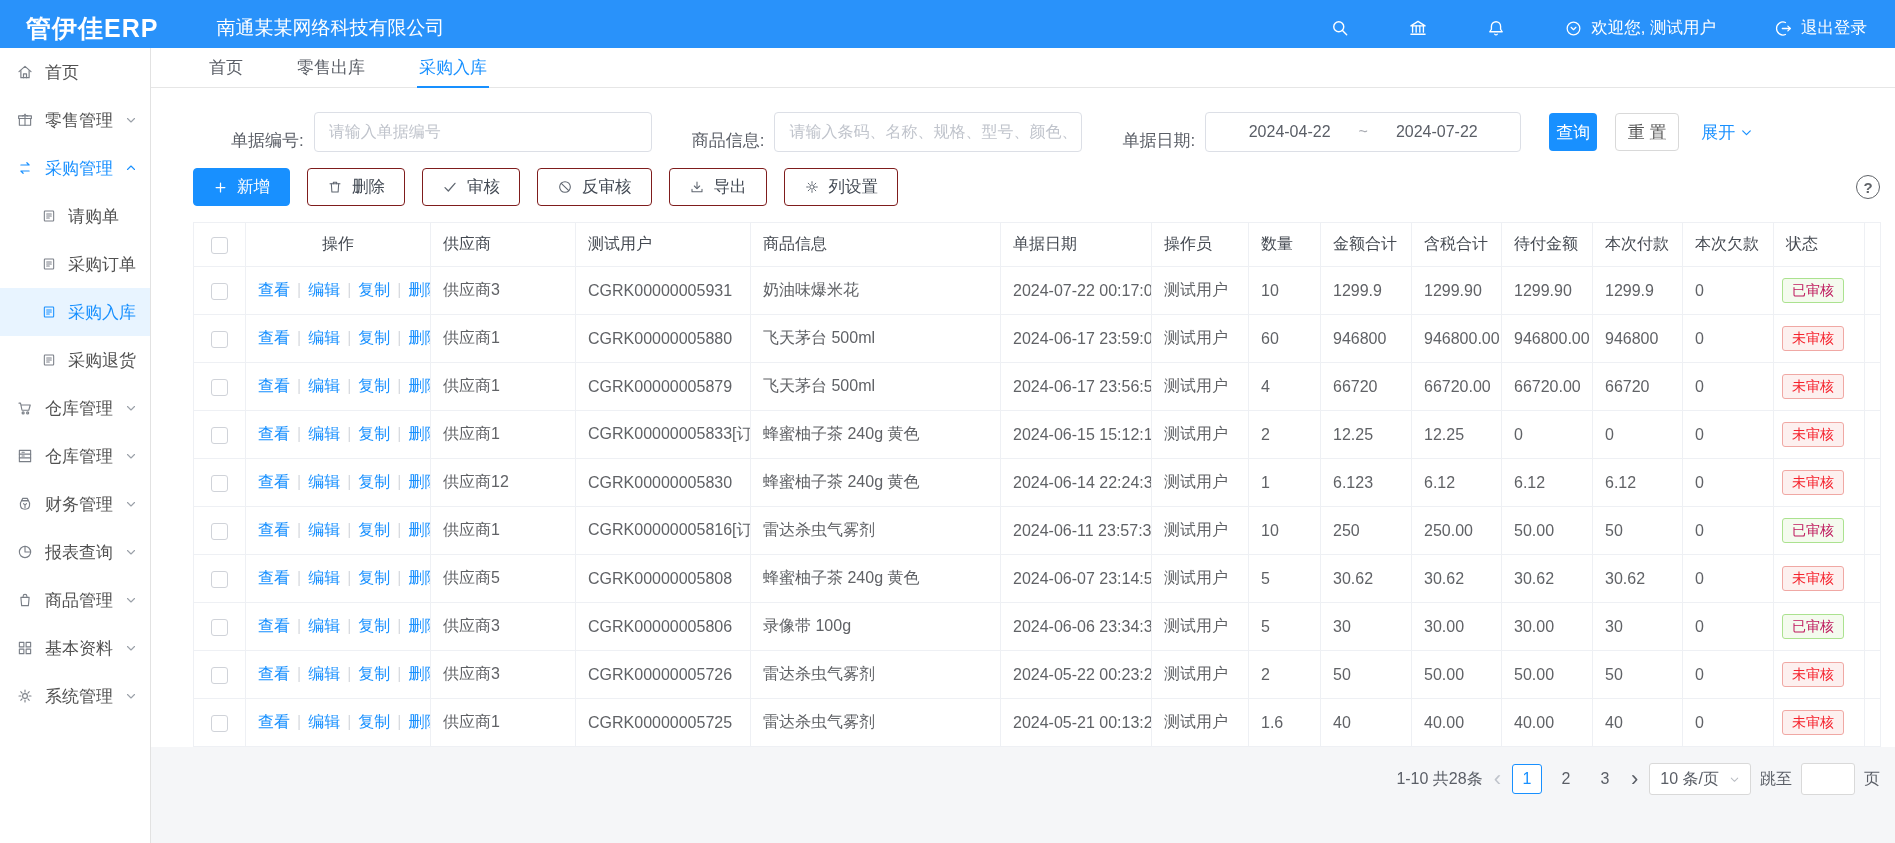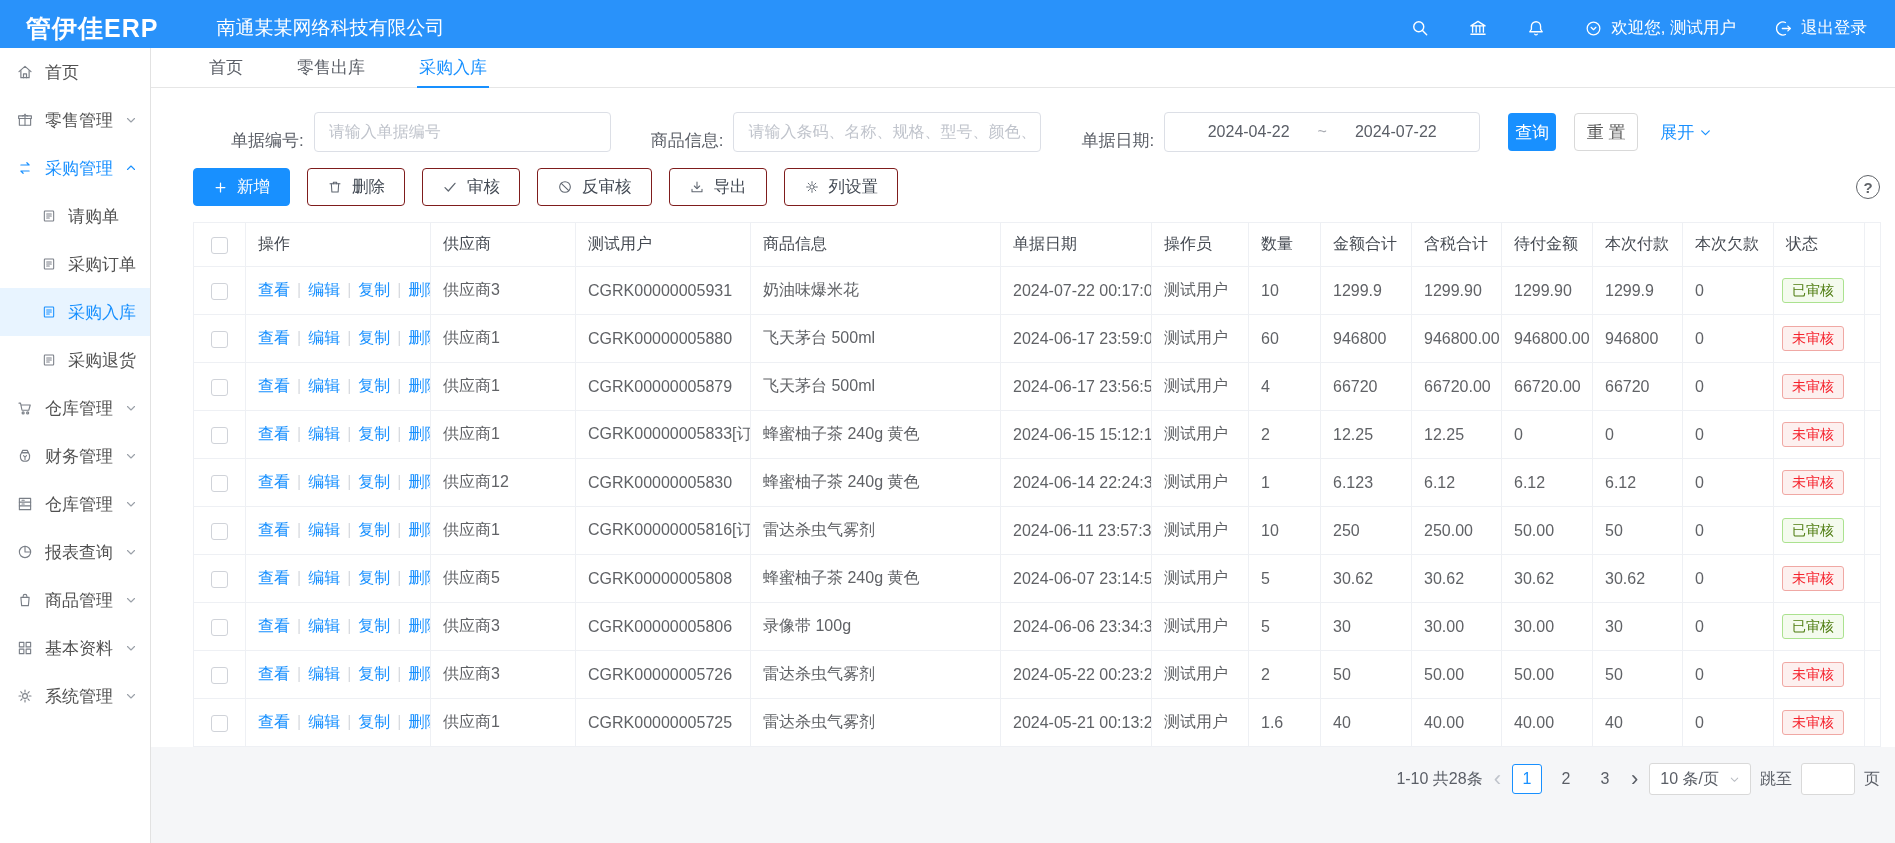--- a/index.html
+++ b/index.html
@@ -4,21 +4,21 @@
 <style>
   * { margin:0; padding:0; box-sizing:border-box; }
   html,body { width:1895px; height:843px; overflow:hidden; }
   body { font-family:"Liberation Sans","DejaVu Sans",sans-serif; background:#fff; color:#606266; }
   svg { display:block; }
 
   
   .topbar { height:48px; background:#2992fa; display:flex; align-items:center; padding:8px 28px 0 26px; color:#fff; }
   .logo { font-size:25px; font-weight:bold; letter-spacing:1px; white-space:nowrap; }
   .company { font-size:19px; margin-left:58px; white-space:nowrap; }
-  .topbar-right { margin-left:auto; display:flex; align-items:center; gap:38px; }
+  .topbar-right { margin-left:auto; display:flex; align-items:center; gap:58px; }
   .tico { display:flex; align-items:center; cursor:pointer; }
   .top-item { display:flex; align-items:center; gap:8px; font-size:16.5px; cursor:pointer; white-space:nowrap; }
 
   
   .main { display:flex; height:795px; }
   .sidebar { width:151px; border-right:1px solid #e2e2e2; background:#fff; flex-shrink:0; }
   .content { flex:1; display:flex; flex-direction:column; background:#fff; min-width:0; }
 
   
   .s-item { height:48px; display:flex; align-items:center; padding-left:16px; font-size:17px; color:#515151; cursor:pointer; }
@@ -34,21 +34,21 @@
   .tabbar { height:40px; border-bottom:1px solid #e6e6e6; display:flex; align-items:stretch; padding-left:56px; gap:50px; }
   .tab { display:flex; align-items:center; font-size:17px; color:#5a5e66; cursor:pointer; position:relative; padding:0 2px; }
   .tab.active { color:#1890ff; }
   .tab.active::after { content:""; position:absolute; left:0; right:0; bottom:-1px; height:2px; background:#1890ff; }
 
   
   .filters { display:flex; align-items:center; padding:24px 15px 16px 80px; font-size:17px; color:#5a5e66; white-space:nowrap; }
   .f-label { margin-right:10px;margin-top:16px; }
   .f-input { height:40px; border:1px solid #dcdfe6; border-radius:4px; padding:0 14px; font-size:16px; color:#606266; font-family:inherit; outline:none; }
   .f-input::placeholder { color:#c0c4cc; }
-  .inp-doc { width:297px; margin-right:40px; }
+  .inp-doc { width:338px; margin-right:40px; }
   .inp-prod { width:308px; margin-right:40px; }
   .daterange { width:316px; height:40px; border:1px solid #dcdfe6; border-radius:4px; display:flex; align-items:center; justify-content:center; gap:28px; font-size:16px; color:#5a5e66; cursor:pointer; }
   .d-sep { color:#a8abb2; }
   .btn-query { margin-left:28px; width:48px; height:38px; background:#1890ff; color:#fff; border:none; border-radius:4px; font-size:17px; font-family:inherit; cursor:pointer; }
   .btn-reset { margin-left:18px; width:64px; height:38px; background:#fff; color:#555; border:1px solid #d9d9d9; border-radius:4px; font-size:17px; font-family:inherit; cursor:pointer; }
   .expand-link { margin-left:22px; color:#1890ff; font-size:17px; display:flex; align-items:center; gap:5px; cursor:pointer; }
 
   
   .toolbar { display:flex; align-items:center; padding:0 15px 0 42px; gap:17px; height:38px; margin-bottom:16px; }
   .t-btn { height:38px; display:flex; align-items:center; gap:9px; padding:0 19px; background:#fff; border:1px solid #7f1d1d; border-radius:4px; font-size:16.5px; color:#434a54; cursor:pointer; white-space:nowrap; }
@@ -57,28 +57,28 @@
   .t-btn.primary .t-ico { color:#fff; }
   .help-circle { margin-left:auto; width:24px; height:24px; border:1.7px solid #5f6368; border-radius:50%; color:#5f6368; font-size:15px; font-weight:bold; display:flex; align-items:center; justify-content:center; cursor:pointer; }
 
   
   .table-wrap { margin:0 15px 0 42px; }
   table { border-collapse:collapse; table-layout:fixed; width:1687px; font-size:16px; color:#606266; }
   th, td { border-right:1px solid #eef0f4; border-bottom:1px solid #eef0f4; padding:0 12px; height:48px; text-align:left; font-weight:normal; overflow:hidden; white-space:nowrap; }
   th:first-child, td:first-child { border-left:1px solid #eef0f4; }
   thead th { height:44px; color:#454a52; border-top:1px solid #eef0f4; }
   .col-check, .th-check { text-align:center; padding:0; }
-  .th-ops, .col-ops { }
+  .th-ops, .col-ops { text-align:center; }
   .col-status { padding:0 8px; }
   .col-gutter { padding:0; background:#fff; }
   .cb { display:inline-block; width:17px; height:17px; border:1.5px solid #d0d3d9; border-radius:3px; background:#fff; vertical-align:middle; cursor:pointer; }
   .oplink { color:#1890ff; text-decoration:none; cursor:pointer; }
   .opsep { color:#d8dbe0; margin:0 7px; }
   .badge { display:inline-block; padding:3.5px 9px; font-size:14px; border-radius:3px; border:1px solid transparent; line-height:1.2; }
-  .badge.approved { color:#4d7c0f; background:#f4fbee; border-color:#abe28f; }
+  .badge.approved { color:#be185d; background:#f4fbee; border-color:#abe28f; }
   .badge.unapproved { color:#f5222d; background:#fdf0ef; border-color:#f0a8a4; }
 
   
   .footer-area { flex:1; background:#f5f6f8; padding:16px 15px 0 42px; }
   .pagination { display:flex; align-items:center; justify-content:flex-end; gap:9px; font-size:16px; color:#5a5e66; }
   .pg-arrow { font-size:22px; line-height:1; cursor:pointer; color:#5a5e66; padding:0 2px; }
   .pg-arrow.disabled { color:#c0c4cc; cursor:default; }
   .pg-num { min-width:30px; height:30px; display:flex; align-items:center; justify-content:center; cursor:pointer; border-radius:3px; }
   .pg-num.current { border:1px solid #1890ff; color:#1890ff; background:#fff; }
   .pg-size { height:32px; border:1px solid #d9d9d9; border-radius:3px; background:#fff; display:flex; align-items:center; gap:10px; padding:0 10px; color:#5a5e66; cursor:pointer; }
@@ -223,41 +223,41 @@
       <span class="s-label">仓库管理</span>
       <span class="chev">
           <svg width="12" height="12" viewBox="0 0 24 24" fill="none" stroke="currentColor" stroke-width="2.2" stroke-linecap="round" stroke-linejoin="round">
             <path d="M5 9l7 7 7-7"></path>
           </svg>
         </span>
     </div>
     <div class="s-item">
       <span class="s-ico">
           <svg width="18" height="18" viewBox="0 0 24 24" fill="none" stroke="currentColor" stroke-width="1.5" stroke-linecap="round" stroke-linejoin="round">
+            <rect x="4.5" y="4.5" width="15" height="15"></rect>
+            <path d="M4.5 9.5h15M4.5 14.5h15"></path>
+            <path d="M8 7h3M8 12h3"></path>
+          </svg>
+        </span>
+      <span class="s-label">仓库管理</span>
+      <span class="chev">
+          <svg width="12" height="12" viewBox="0 0 24 24" fill="none" stroke="currentColor" stroke-width="2.2" stroke-linecap="round" stroke-linejoin="round">
+            <path d="M5 9l7 7 7-7"></path>
+          </svg>
+        </span>
+    </div>
+    <div class="s-item">
+      <span class="s-ico">
+          <svg width="18" height="18" viewBox="0 0 24 24" fill="none" stroke="currentColor" stroke-width="1.5" stroke-linecap="round" stroke-linejoin="round">
             <path d="M9 4.5h6l1.5 3h-9z"></path>
             <path d="M7.5 7.5h9c2.5 3 3 11.5-4.5 11.5s-7-8.5-4.5-11.5z"></path>
             <path d="M10 11.5l2 2 2-2M12 13.5v3.5"></path>
           </svg>
         </span>
       <span class="s-label">财务管理</span>
-      <span class="chev">
-          <svg width="12" height="12" viewBox="0 0 24 24" fill="none" stroke="currentColor" stroke-width="2.2" stroke-linecap="round" stroke-linejoin="round">
-            <path d="M5 9l7 7 7-7"></path>
-          </svg>
-        </span>
-    </div>
-    <div class="s-item">
-      <span class="s-ico">
-          <svg width="18" height="18" viewBox="0 0 24 24" fill="none" stroke="currentColor" stroke-width="1.5" stroke-linecap="round" stroke-linejoin="round">
-            <rect x="4.5" y="4.5" width="15" height="15"></rect>
-            <path d="M4.5 9.5h15M4.5 14.5h15"></path>
-            <path d="M8 7h3M8 12h3"></path>
-          </svg>
-        </span>
-      <span class="s-label">仓库管理</span>
       <span class="chev">
           <svg width="12" height="12" viewBox="0 0 24 24" fill="none" stroke="currentColor" stroke-width="2.2" stroke-linecap="round" stroke-linejoin="round">
             <path d="M5 9l7 7 7-7"></path>
           </svg>
         </span>
     </div>
     <div class="s-item">
       <span class="s-ico">
           <svg width="18" height="18" viewBox="0 0 24 24" fill="none" stroke="currentColor" stroke-width="1.5" stroke-linecap="round" stroke-linejoin="round">
             <circle cx="12" cy="12" r="7.5"></circle>

